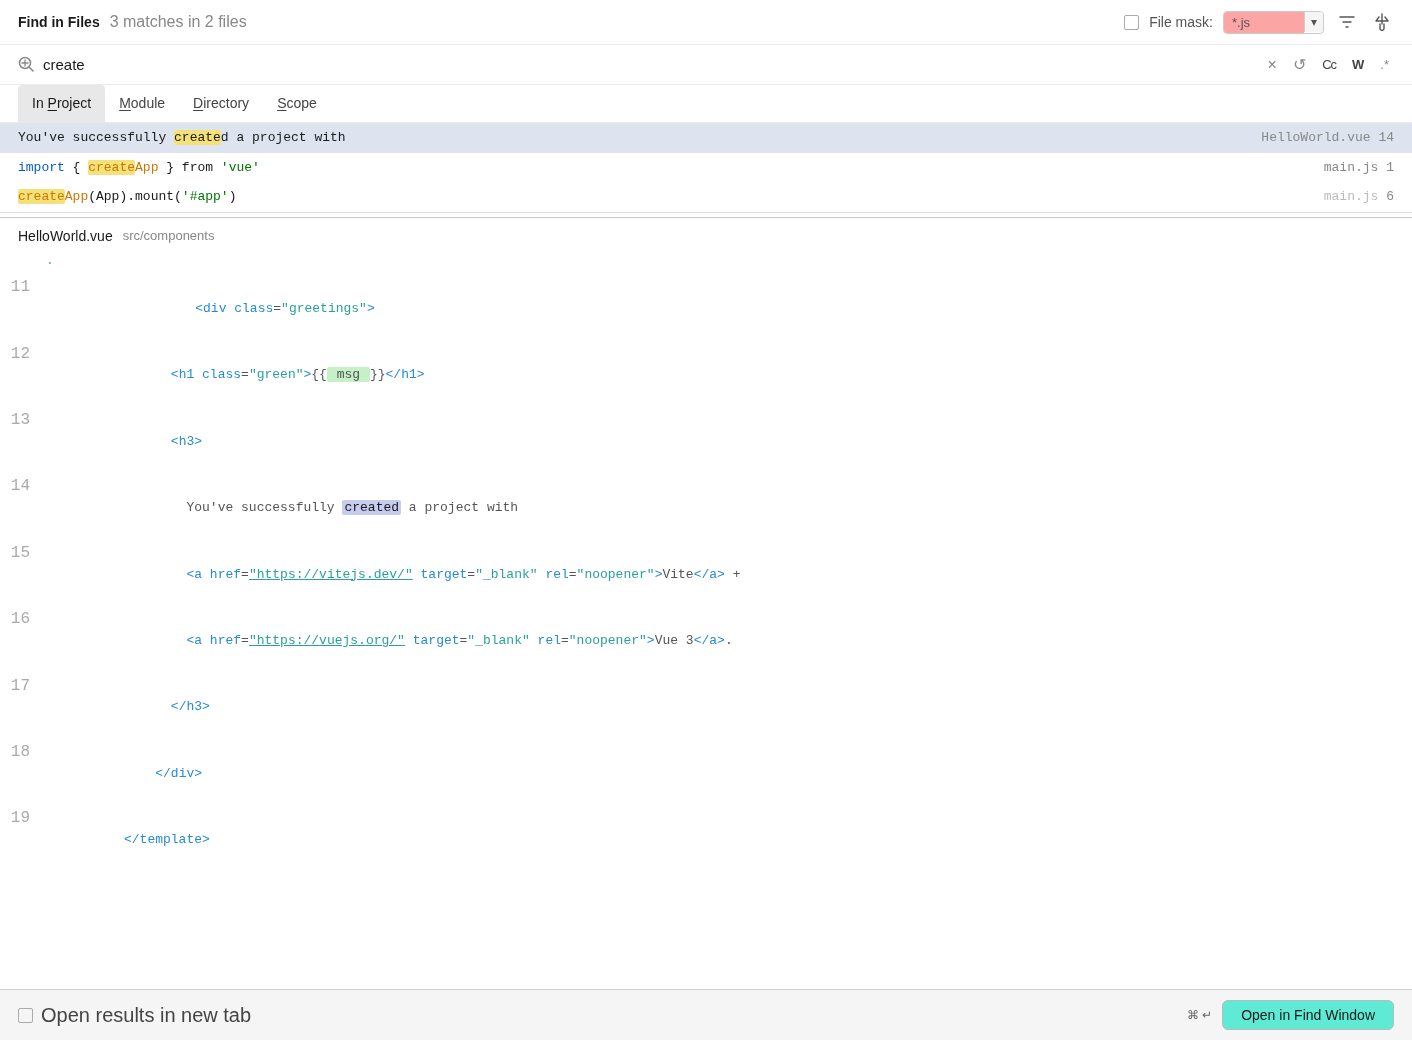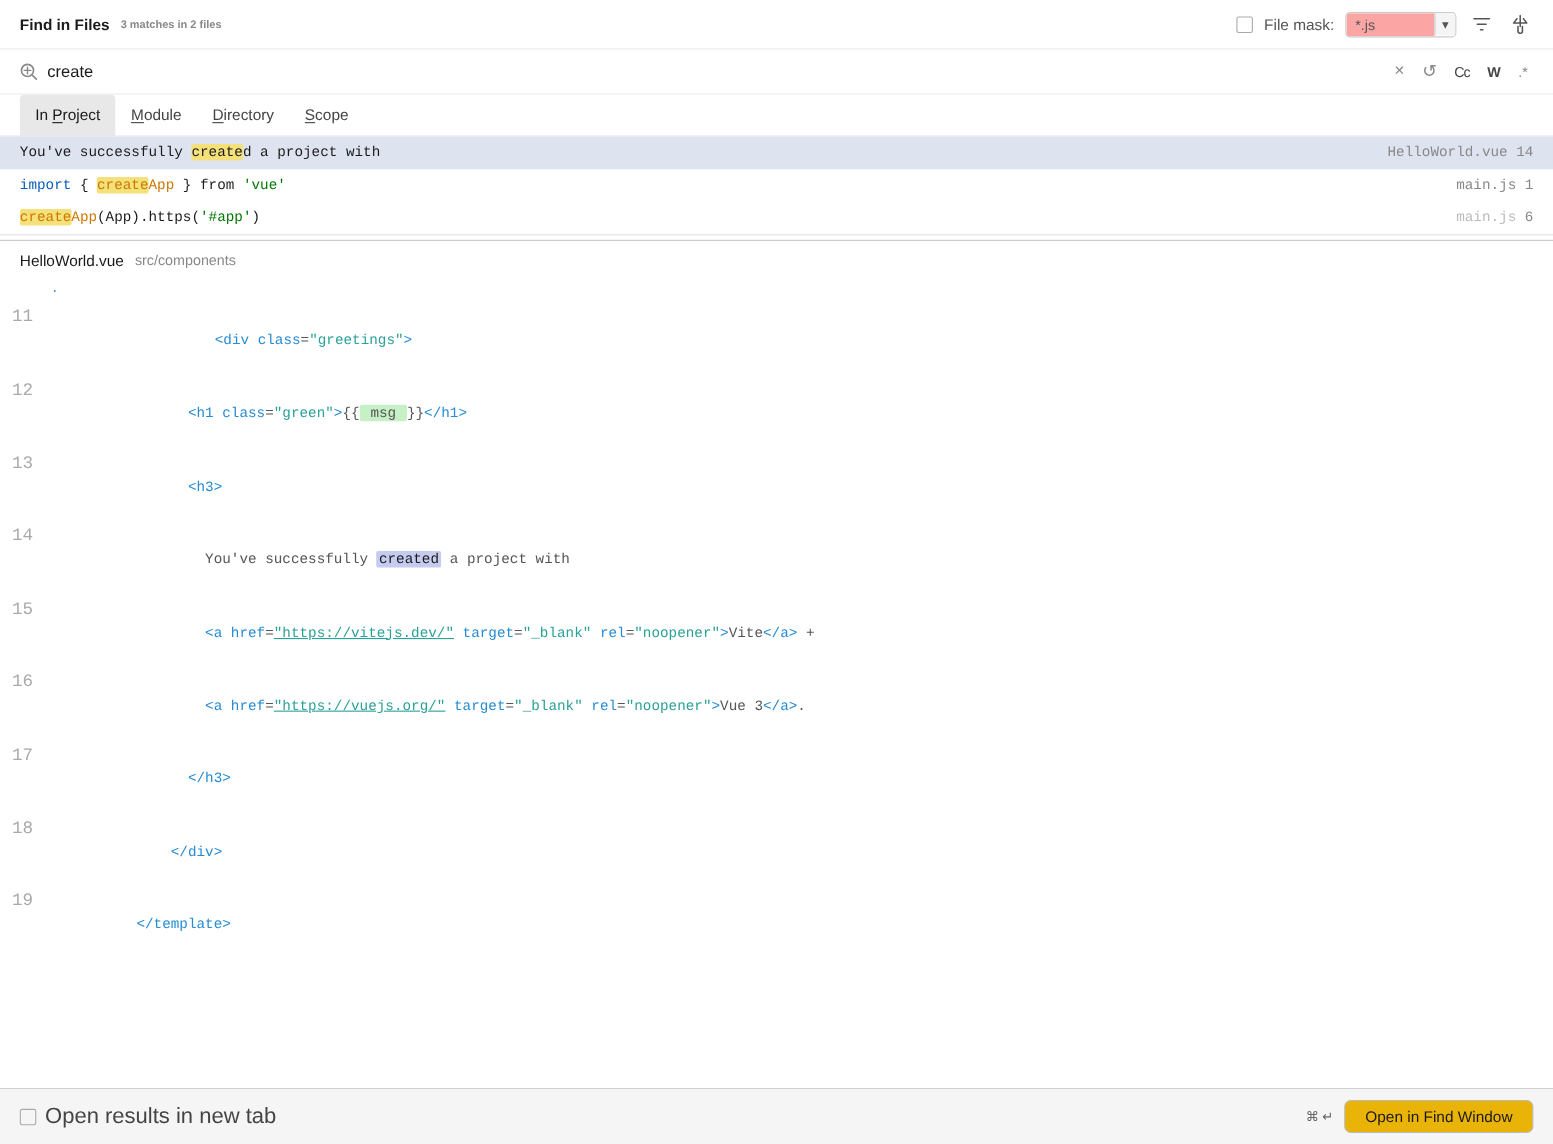--- a/index.html
+++ b/index.html
@@ -31,22 +31,21 @@
       align-items: center;
       gap: 10px;
     }
     .find-in-files-title {
       font-weight: 700;
       font-size: 14px;
       color: #1a1a1a;
     }
     .match-count {
       color: #888;
-      font-size: 10px;
-      font-weight: bold;
+      font-size: 16px;
     }
     .header-right {
       display: flex;
       align-items: center;
       gap: 10px;
     }
     .file-mask-label {
       color: #555;
       font-size: 14px;
     }
@@ -288,21 +287,21 @@
       display: flex;
       align-items: center;
       gap: 3px;
     }
     .kbd {
       font-size: 12px;
       color: #666;
     }
     .open-find-btn {
       border: 1.5px solid #bbb;
-      background: #eab308;
+      background: #5eead4;
       border-radius: 6px;
       padding: 6px 18px;
       font-size: 14px;
       cursor: pointer;
       color: #1a1a1a;
     }
 
     
     .kw-blue { color: #0a5cba; }
     .kw-orange-br { color: #cc7700; }
@@ -388,21 +387,21 @@
         <div class="result-text">
           <span class="kw-blue">import</span><span> { </span><span class="hl-yellow kw-orange-br">create</span><span class="kw-orange-br">App</span><span> } from </span><span class="str-green">'vue'</span>
         </div>
         <div class="result-location">
           <span>main.js</span> <span class="line-num">1</span>
         </div>
       </div>
 
       <div class="result-row">
         <div class="result-text">
-          <span class="hl-yellow kw-orange-br">create</span><span class="kw-orange-br">App</span><span>(App).https(</span><span class="str-green">'#app'</span><span>)</span>
+          <span class="hl-yellow kw-orange-br">create</span><span class="kw-orange-br">App</span><span>(App).mount(</span><span class="str-green">'#app'</span><span>)</span>
         </div>
         <div class="result-location">
           <span style="color:#bbb;">main.js</span> <span class="line-num">6</span>
         </div>
       </div>
 
     </div>
 
   </div>
 

